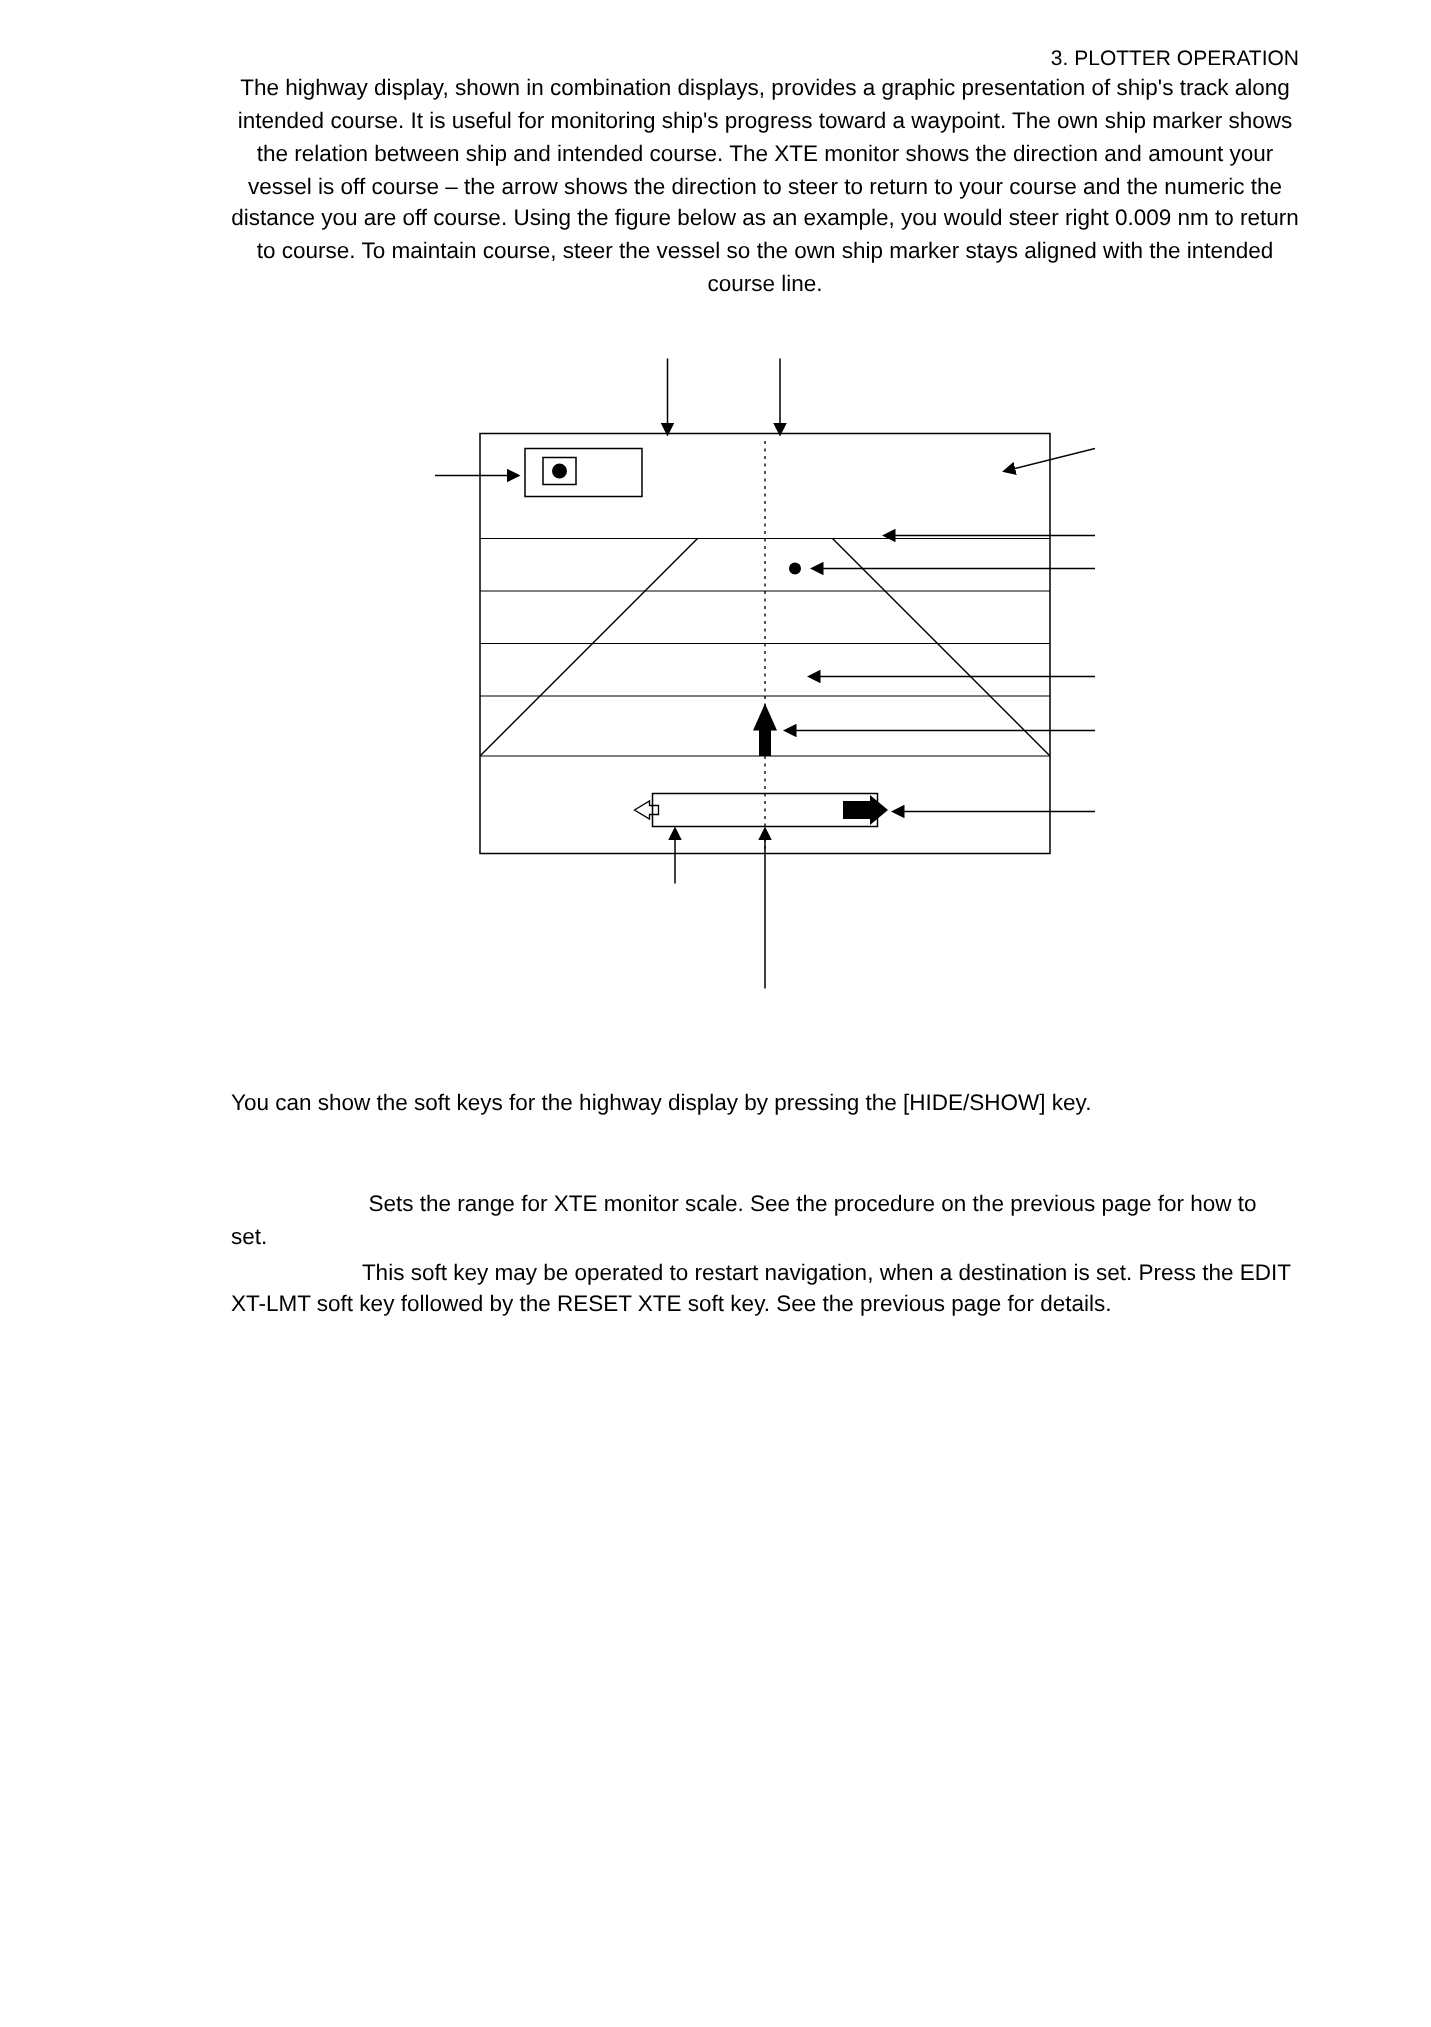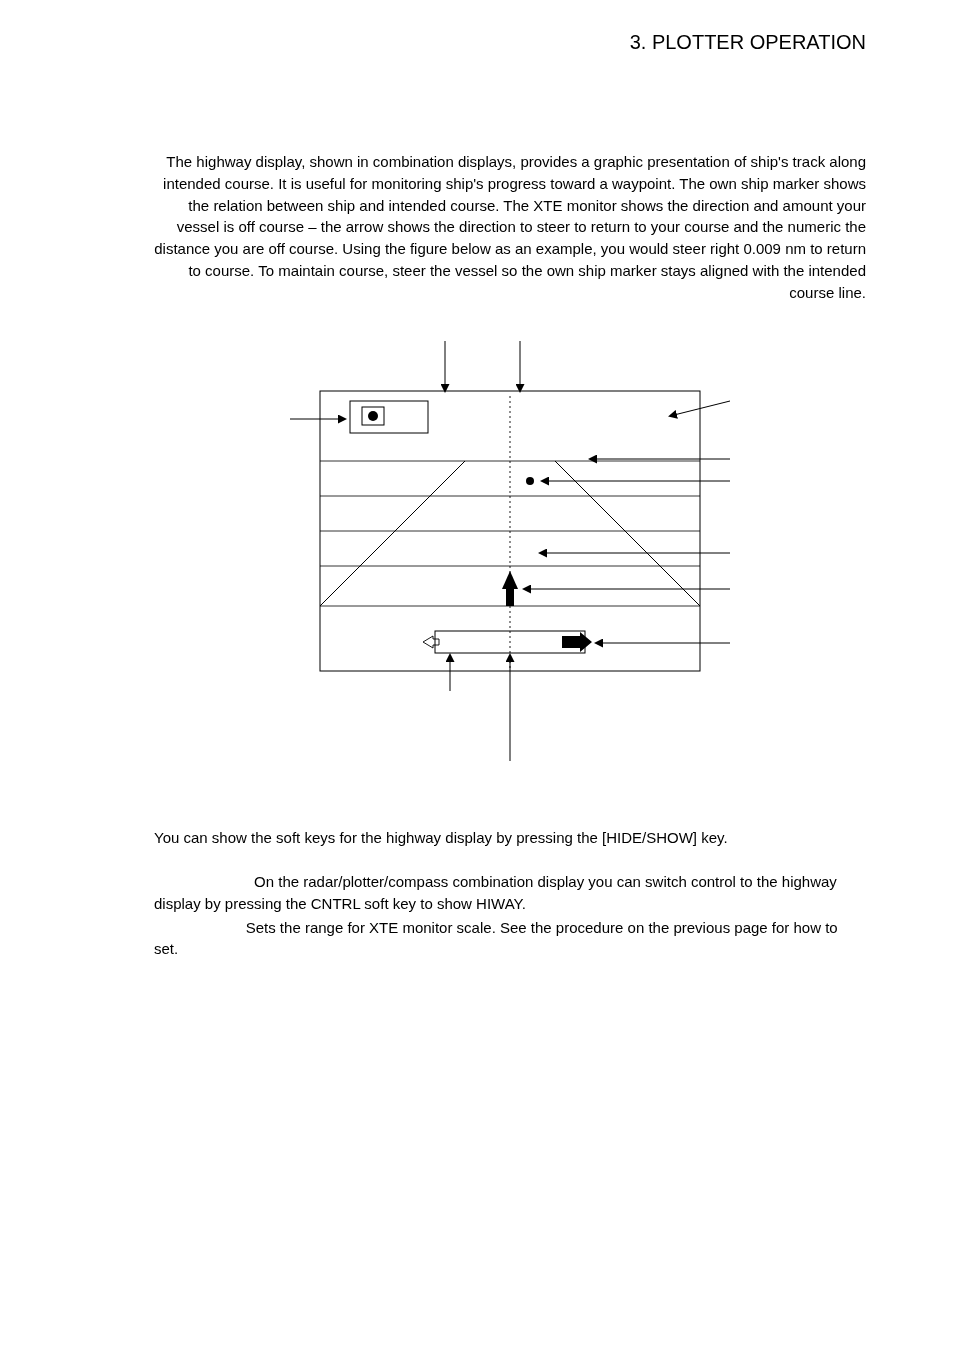--- a/index.html
+++ b/index.html
@@ -9,26 +9,25 @@
     line-height: 1.45;
     color: #000;
     background: #fff;
     width: 954px;
     height: 1351px;
     position: relative;
     padding: 28px 88px 60px 154px;
   }
   .header-right {
     text-align: right;
-    font-size: 20px;
-    margin-bottom: 94px;
+    font-size: 14px;
   }
   .body-para {
     margin-bottom: 28px;
-    text-align: right;
+    text-align: center;
   }
   .figure {
     display: block;
     margin: 0 auto 40px auto;
   }
   .softkeys-intro {
     margin-top: 56px;
     margin-bottom: 22px;
   }
   .softkey-block { margin-bottom: 2px; }
@@ -88,15 +87,15 @@
   <line x1="440" y1="222" x2="250" y2="222" stroke="#000" stroke-width="1" marker-end="url(#ah)"></line>
   <line x1="440" y1="258" x2="234" y2="258" stroke="#000" stroke-width="1" marker-end="url(#ah)"></line>
   <line x1="440" y1="312" x2="306" y2="312" stroke="#000" stroke-width="1" marker-end="url(#ah)"></line>
 
   <line x1="160" y1="360" x2="160" y2="324" stroke="#000" stroke-width="1" marker-end="url(#ah)"></line>
   <line x1="220" y1="430" x2="220" y2="324" stroke="#000" stroke-width="1" marker-end="url(#ah)"></line>
 </svg>
 
 <p class="softkeys-intro">You can show the soft keys for the highway display by pressing the [HIDE/SHOW] key.</p>
 
-<p class="softkey-block"><span class="indent-run" style="white-space:pre">                        </span><span>On the radar/plotter/compass combination display you can switch control to the highway display by pressing the CNTRL soft key to show HIWAY.</span></p>
+<p class="softkey-block"><span class="indent-run" style="white-space:pre">                        </span></p>
 <p class="softkey-block"><span class="indent-run" style="white-space:pre">                      </span><span>Sets the range for XTE monitor scale. See the procedure on the previous page for how to set.</span></p>
-<p class="softkey-block"><span class="indent-run" style="white-space:pre">                     </span></p>
+<p class="softkey-block"><span class="indent-run" style="white-space:pre">                     </span><span>This soft key may be operated to restart navigation, when a destination is set. Press the EDIT XT-LMT soft key followed by the RESET XTE soft key. See the previous page for details.</span></p>
 
 </body></html>

